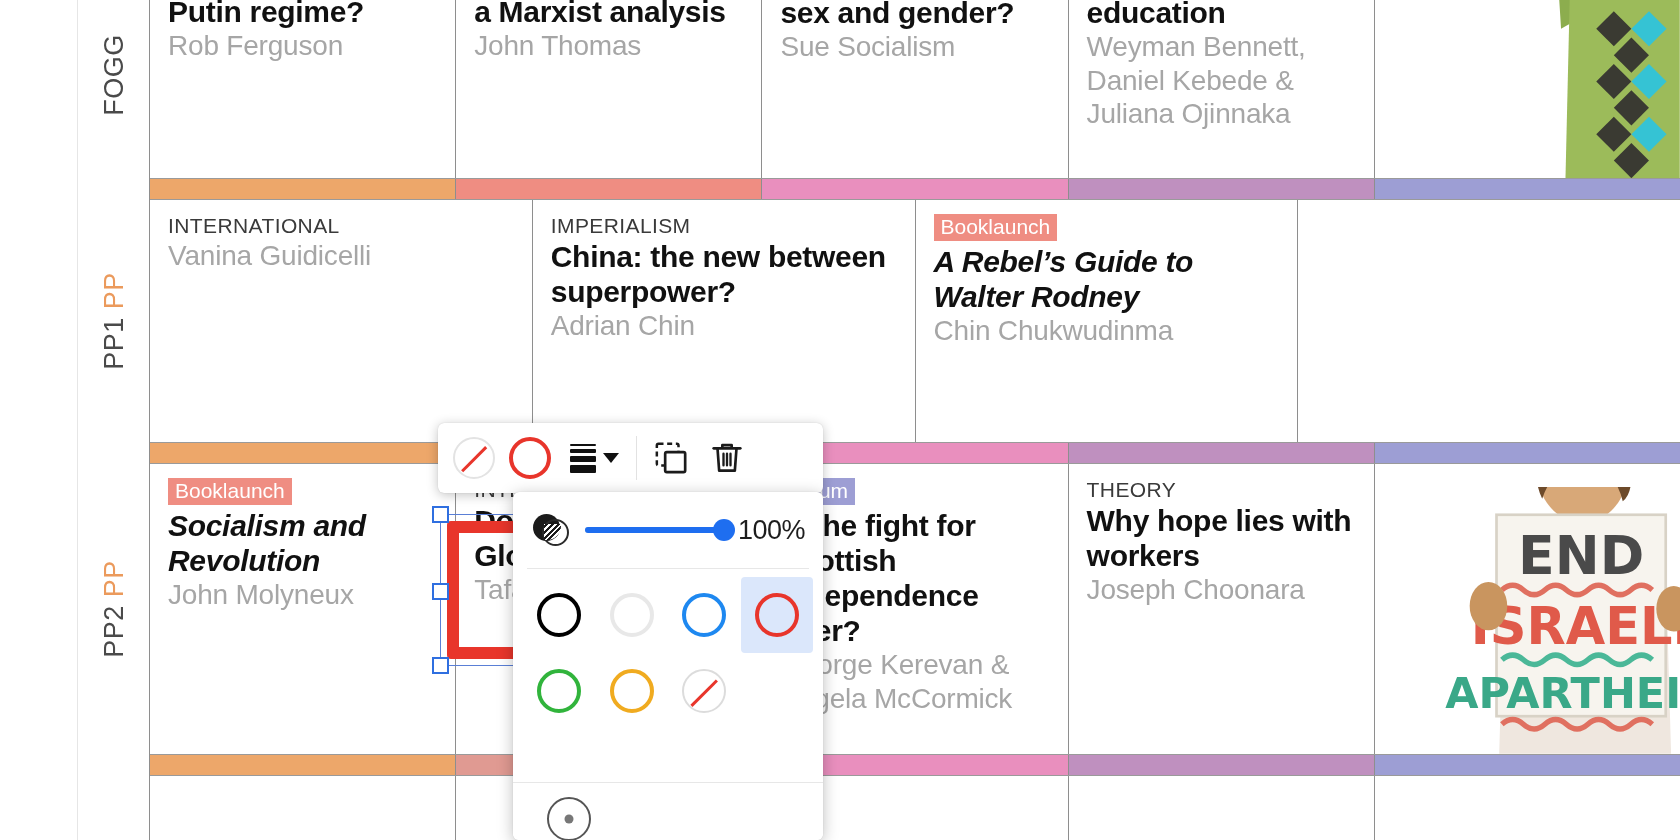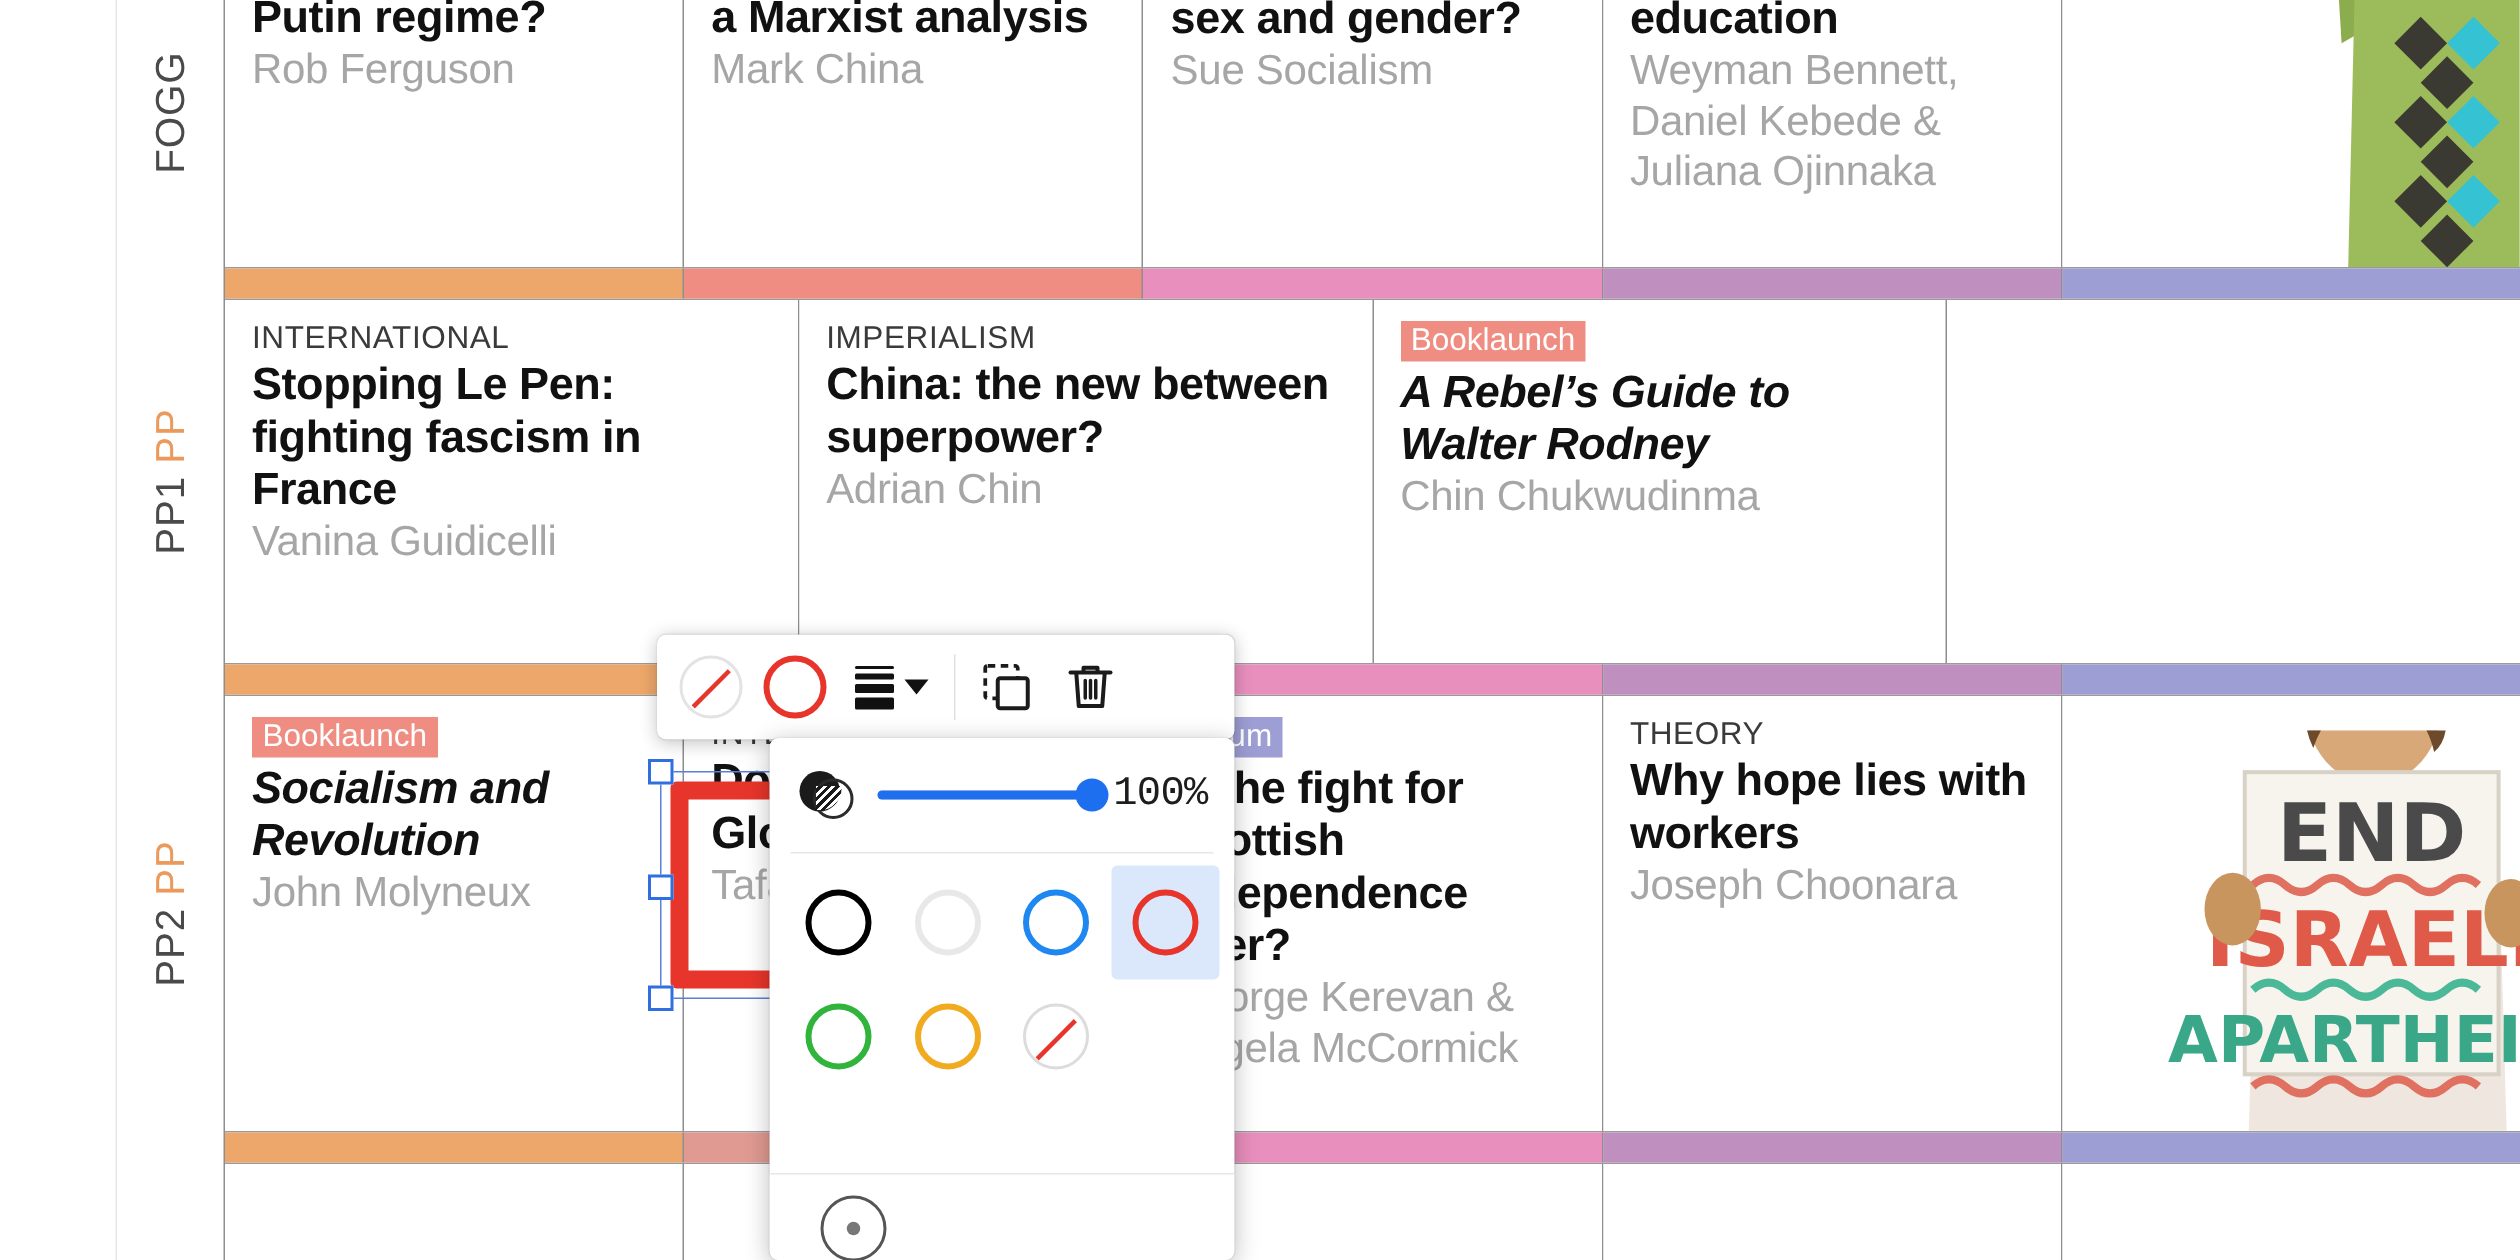--- a/index.html
+++ b/index.html
@@ -199,21 +199,20 @@
     box-shadow: 0 3px 16px rgba(0,0,0,0.26), 0 0 1px rgba(0,0,0,0.2);
     z-index: 45;
     overflow: hidden;
   }
   .opacity-row {
     height: 76px;
     display: flex;
     align-items: center;
     padding: 0 18px 0 20px;
     gap: 14px;
-    font-family: Liberation Mono, monospace;
   }
   .opacity-icon { position: relative; width: 38px; height: 36px; flex: 0 0 38px; }
   .opacity-icon .c-dark {
     position: absolute; left: 0; top: 2px;
     width: 27px; height: 27px; border-radius: 50%;
     background: #1b1b1b;
   }
   .opacity-icon .c-light {
     position: absolute; left: 9px; top: 7px;
     width: 27px; height: 27px; border-radius: 50%;
@@ -339,21 +338,21 @@
         <span>FOGG</span>
       </div>
     </div>
     <div class="cells">
       <div class="cell" style="padding-top:86px;">
         <div class="headline">Putin regime?</div>
         <div class="byline">Rob Ferguson</div>
       </div>
       <div class="cell" style="padding-top:86px;">
         <div class="headline">a Marxist analysis</div>
-        <div class="byline">Mark China</div>
+        <div class="byline">John Thomas</div>
       </div>
       <div class="cell" style="padding-top:52px;">
         <div class="headline">difference between sex and gender?</div>
         <div class="byline">Sue Socialism</div>
       </div>
       <div class="cell" style="padding-top:52px;">
         <div class="headline">resisting racism in education</div>
         <div class="byline">Weyman Bennett, Daniel Kebede &amp; Juliana Ojinnaka</div>
       </div>
       <div class="cell">
@@ -395,21 +394,20 @@
   <div class="row" style="top:200px; height:242px;">
     <div class="row-label">
       <div class="row-label-text">
         <span>PP1</span>
         <span class="accent">PP</span>
       </div>
     </div>
     <div class="cells">
       <div class="cell">
         <div class="kicker">INTERNATIONAL</div>
-        <div class="headline">Stopping Le Pen: fighting fascism in France</div>
         <div class="byline">Vanina Guidicelli</div>
       </div>
       <div class="cell">
         <div class="kicker">IMPERIALISM</div>
         <div class="headline">China: the new between superpower?</div>
         <div class="byline">Adrian Chin</div>
       </div>
       <div class="cell">
         <span class="tag" style="background:#ef8d82;">Booklaunch</span>
         <div class="headline italic">A Rebel’s Guide to Walter Rodney</div>

